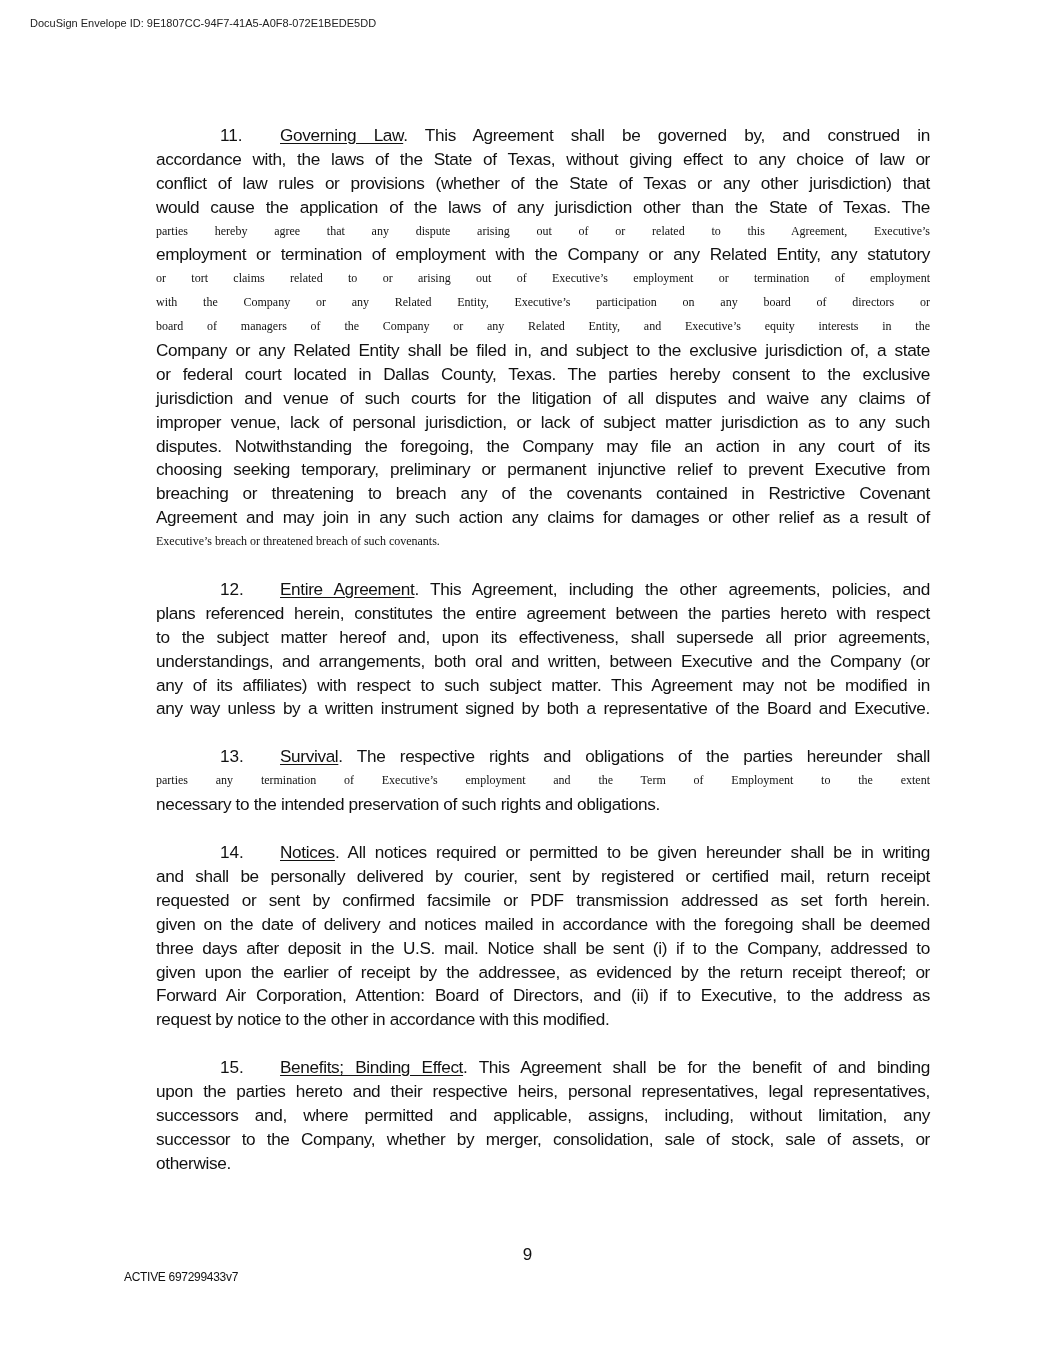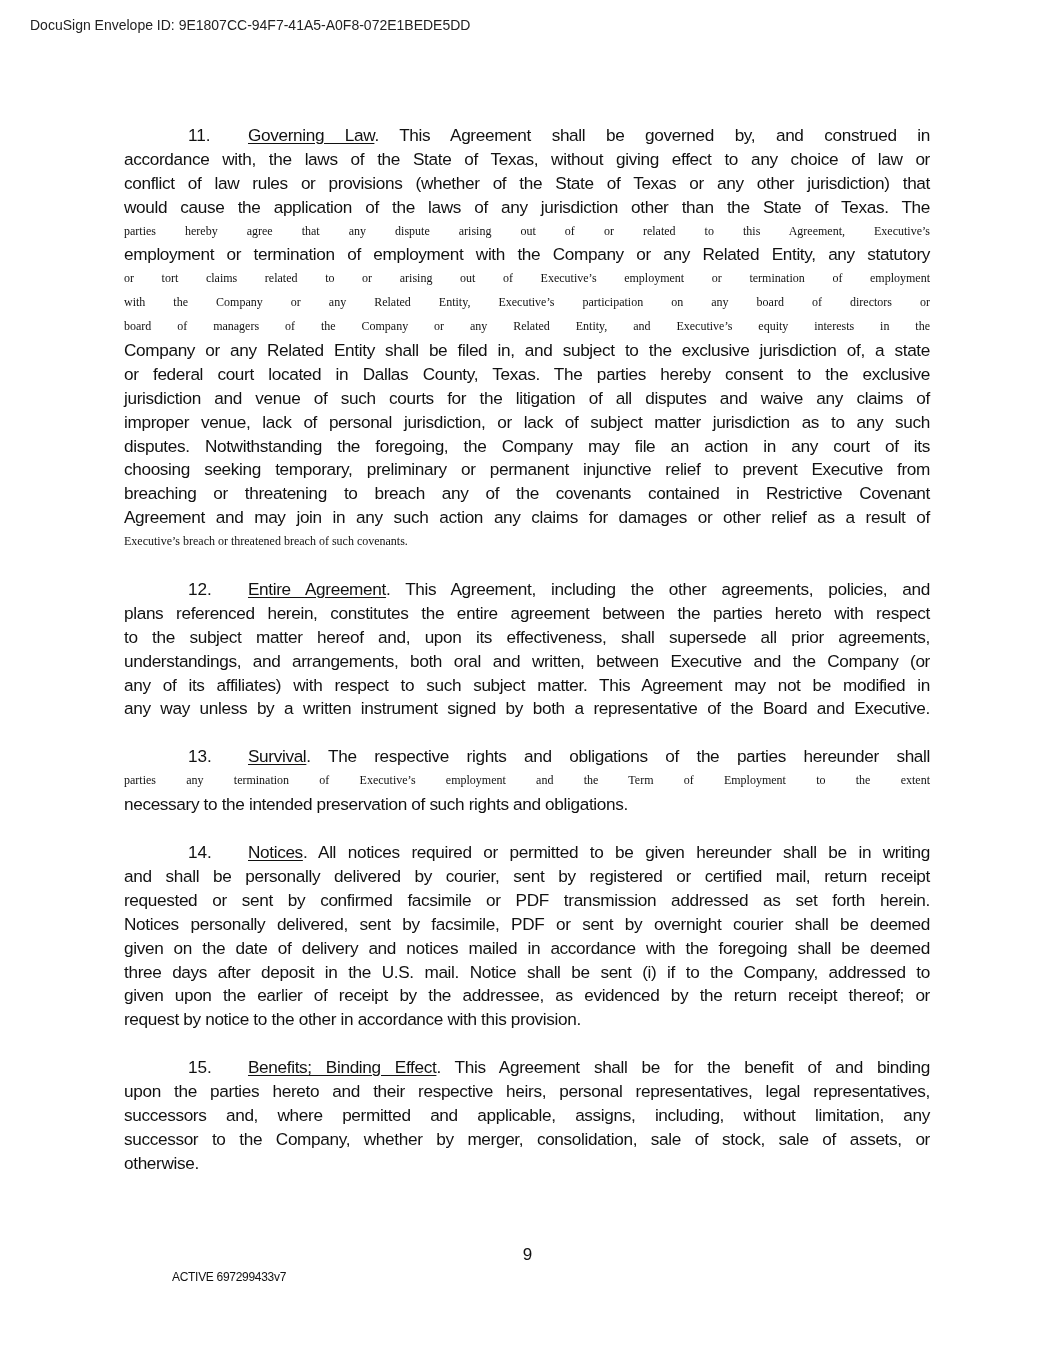--- a/index.html
+++ b/index.html
@@ -1,44 +1,44 @@
 <!DOCTYPE html>
 <html><head>
 <meta charset="utf-8">
 <style>
   html, body { margin: 0; padding: 0; background: #ffffff; }
   body { width: 1055px; height: 1365px; position: relative; overflow: hidden; color: #111; }
   .envelope {
     position: absolute; left: 30px; top: 17px;
-    font-family: "Liberation Sans", sans-serif; font-size: 14px; color: #222;
+    font-family: "Liberation Sans", sans-serif; font-size: 11px; color: #222;
   }
   .page-body {
     position: absolute; left: 124px; top: 124px; width: 806px;
     font-family: "Liberation Sans", sans-serif; font-size: 17.2px; color: #111;
   }
   .section { margin-bottom: 24px; }
   .line {
     display: block; height: 23.9px; line-height: 23.9px;
     white-space: nowrap; text-align: justify; text-align-last: justify;
     letter-spacing: -0.35px;
+    margin-left: 32px;
   }
   .line.last { text-align-last: left; }
   .line.serif { font-family: "Liberation Serif", serif; font-size: 12px; letter-spacing: 0; }
   .num { display: inline-block; width: 60px; margin-left: 64px; letter-spacing: 0; }
   .heading { text-decoration: underline; text-underline-offset: 2px; }
   .page-number {
     position: absolute; left: 0; right: 0; top: 1245px; text-align: center;
     font-family: "Liberation Sans", sans-serif; font-size: 17px; color: #111;
     width: 1055px;
   }
   .footer-id {
     position: absolute; left: 124px; top: 1270px;
     font-family: "Liberation Sans", sans-serif; font-size: 12px; color: #111;
     letter-spacing: -0.3px;
-    margin-left: 48px;
   }
 </style>
 </head>
 <body>
 
 <div class="envelope">DocuSign Envelope ID: 9E1807CC-94F7-41A5-A0F8-072E1BEDE5DD</div>
 
 <div class="page-body">
 
   <div class="section">
@@ -74,25 +74,25 @@
   <div class="section">
     <span class="line"><span class="num">13.</span><span class="heading">Survival</span><span>.  The respective rights and obligations of the parties hereunder shall</span></span>
     <span class="line serif">parties any termination of Executive’s employment and the Term of Employment to the extent</span>
     <span class="line last">necessary to the intended preservation of such rights and obligations.</span>
   </div>
 
   <div class="section">
     <span class="line"><span class="num">14.</span><span class="heading">Notices</span><span>.  All notices required or permitted to be given hereunder shall be in writing</span></span>
     <span class="line">and shall be personally delivered by courier, sent by registered or certified mail, return receipt</span>
     <span class="line">requested or sent by confirmed facsimile or PDF transmission addressed as set forth herein.</span>
-    <span class="line">Notices personally delivered, sent by facsimile, PDF or sent by overnight courier shall be deemed</span>
     <span class="line">given on the date of delivery and notices mailed in accordance with the foregoing shall be deemed</span>
     <span class="line">three days after deposit in the U.S. mail.  Notice shall be sent (i) if to the Company, addressed to</span>
     <span class="line">given upon the earlier of receipt by the addressee, as evidenced by the return receipt thereof; or</span>
-    <span class="line last">request by notice to the other in accordance with this provision.</span>
+    <span class="line">Forward Air Corporation, Attention: Board of Directors, and (ii) if to Executive, to the address as</span>
+    <span class="line last">request by notice to the other in accordance with this modified.</span>
   </div>
 
   <div class="section">
     <span class="line"><span class="num">15.</span><span class="heading">Benefits; Binding Effect</span><span>.  This Agreement shall be for the benefit of and binding</span></span>
     <span class="line">upon the parties hereto and their respective heirs, personal representatives, legal representatives,</span>
     <span class="line">successors and, where permitted and applicable, assigns, including, without limitation, any</span>
     <span class="line">successor to the Company, whether by merger, consolidation, sale of stock, sale of assets, or</span>
     <span class="line last">otherwise.</span>
   </div>
 

